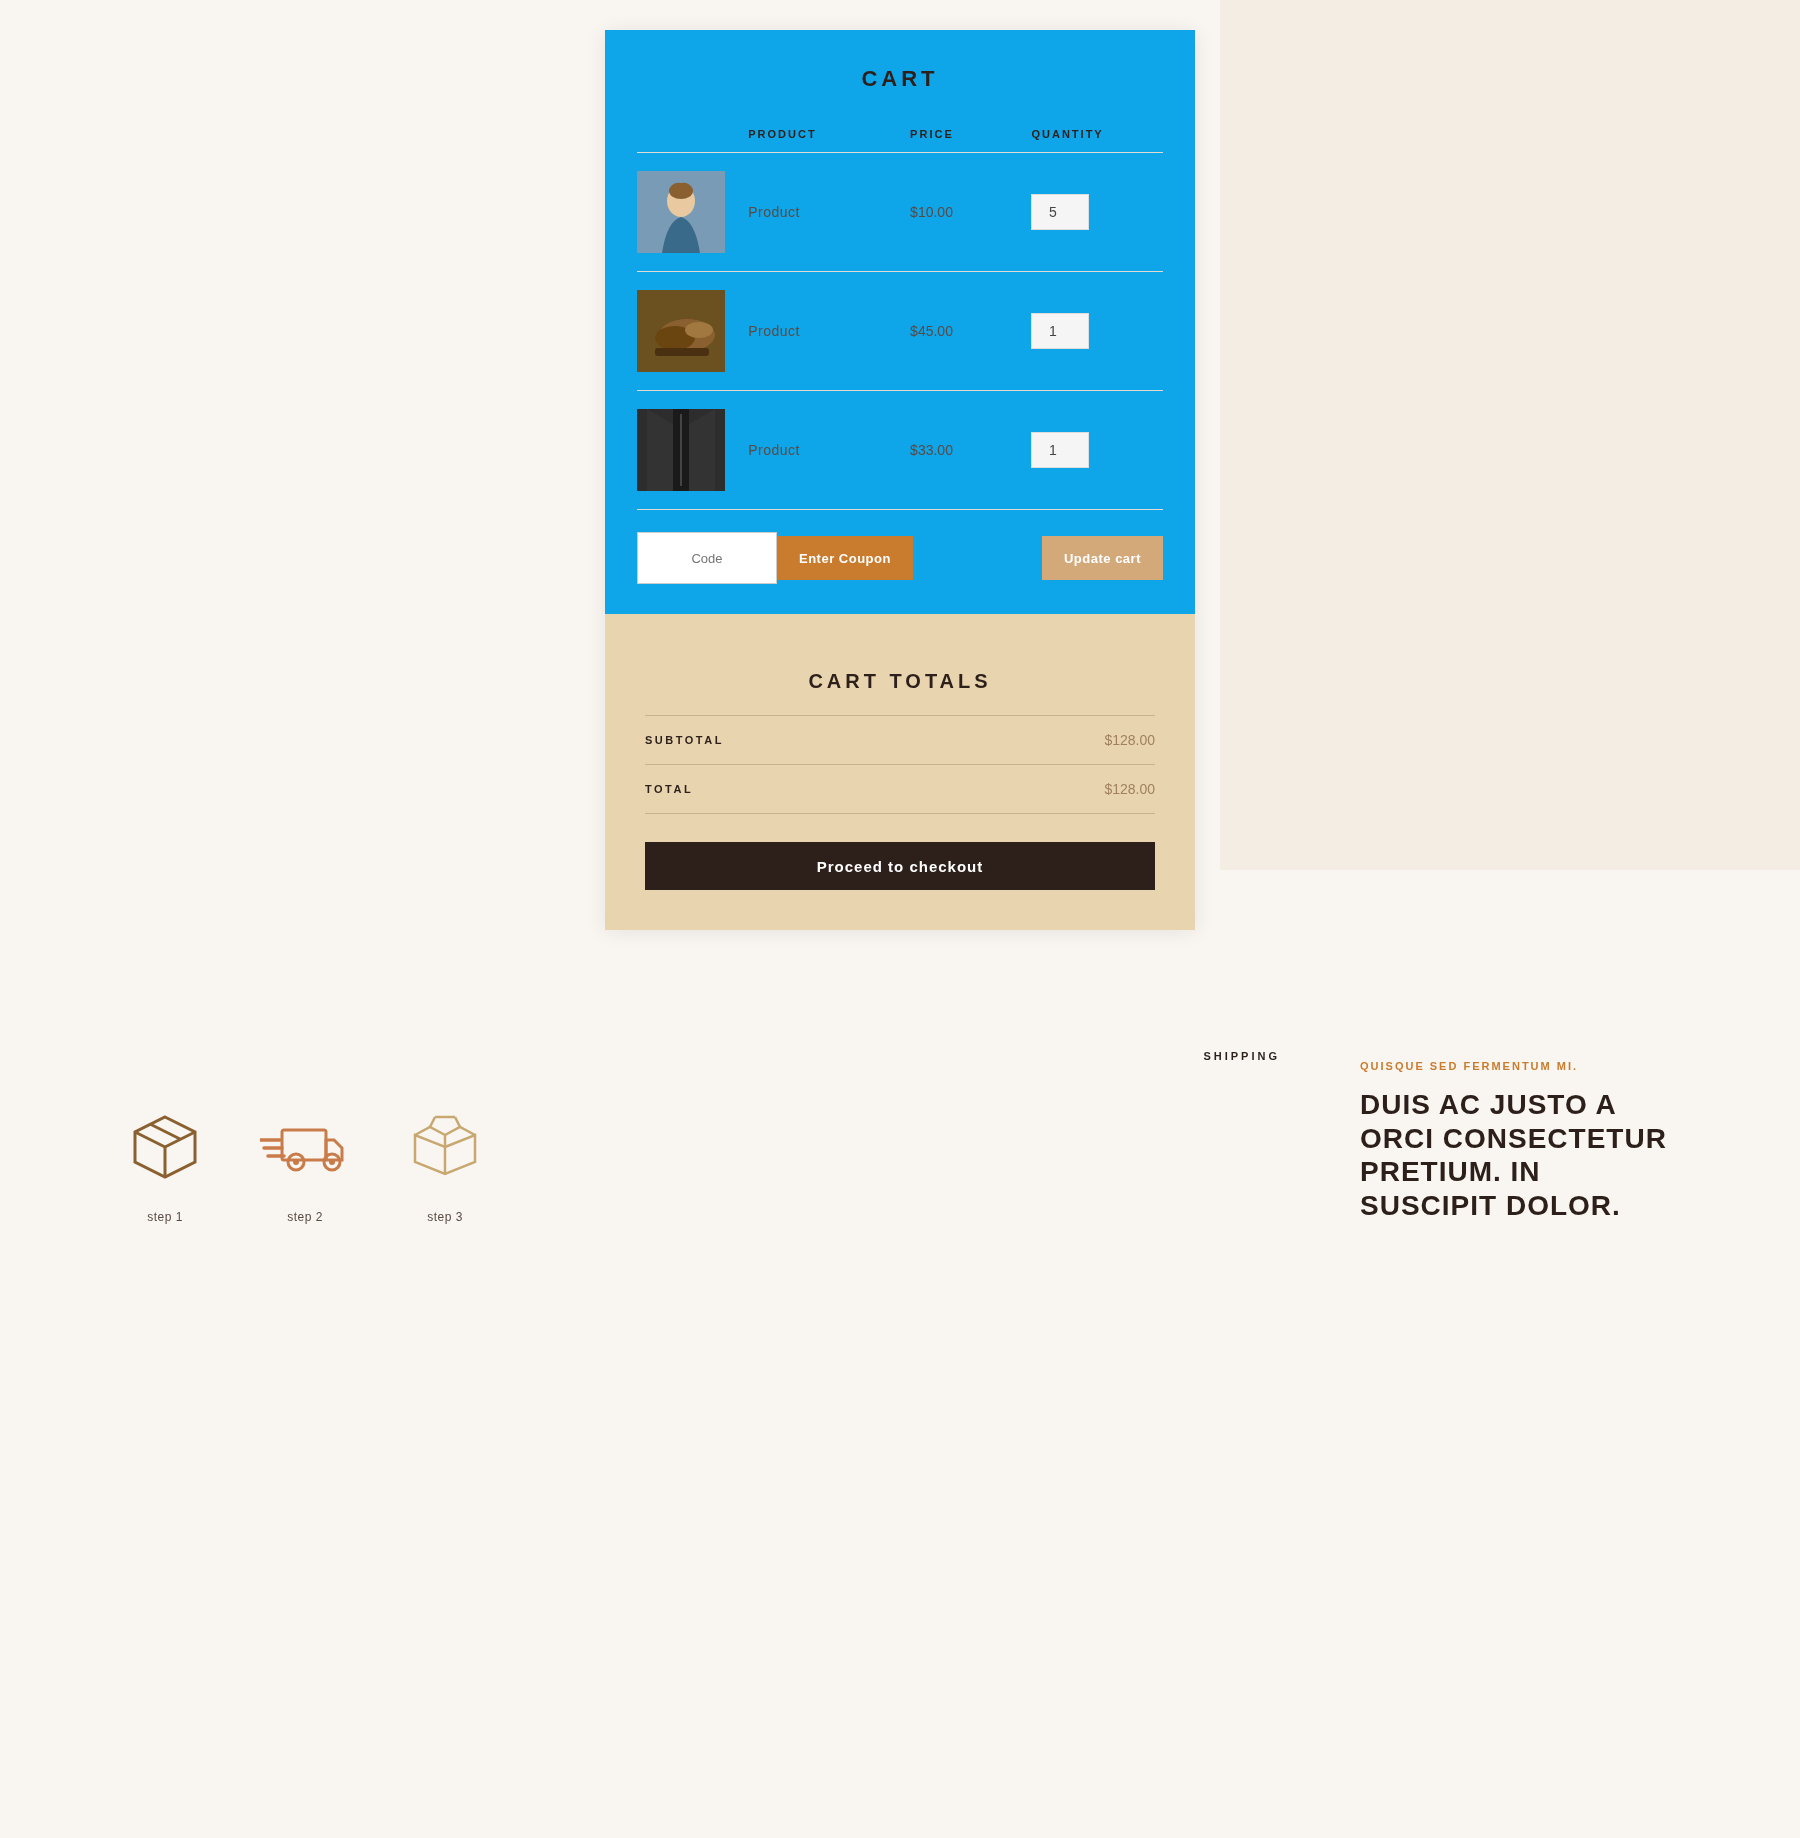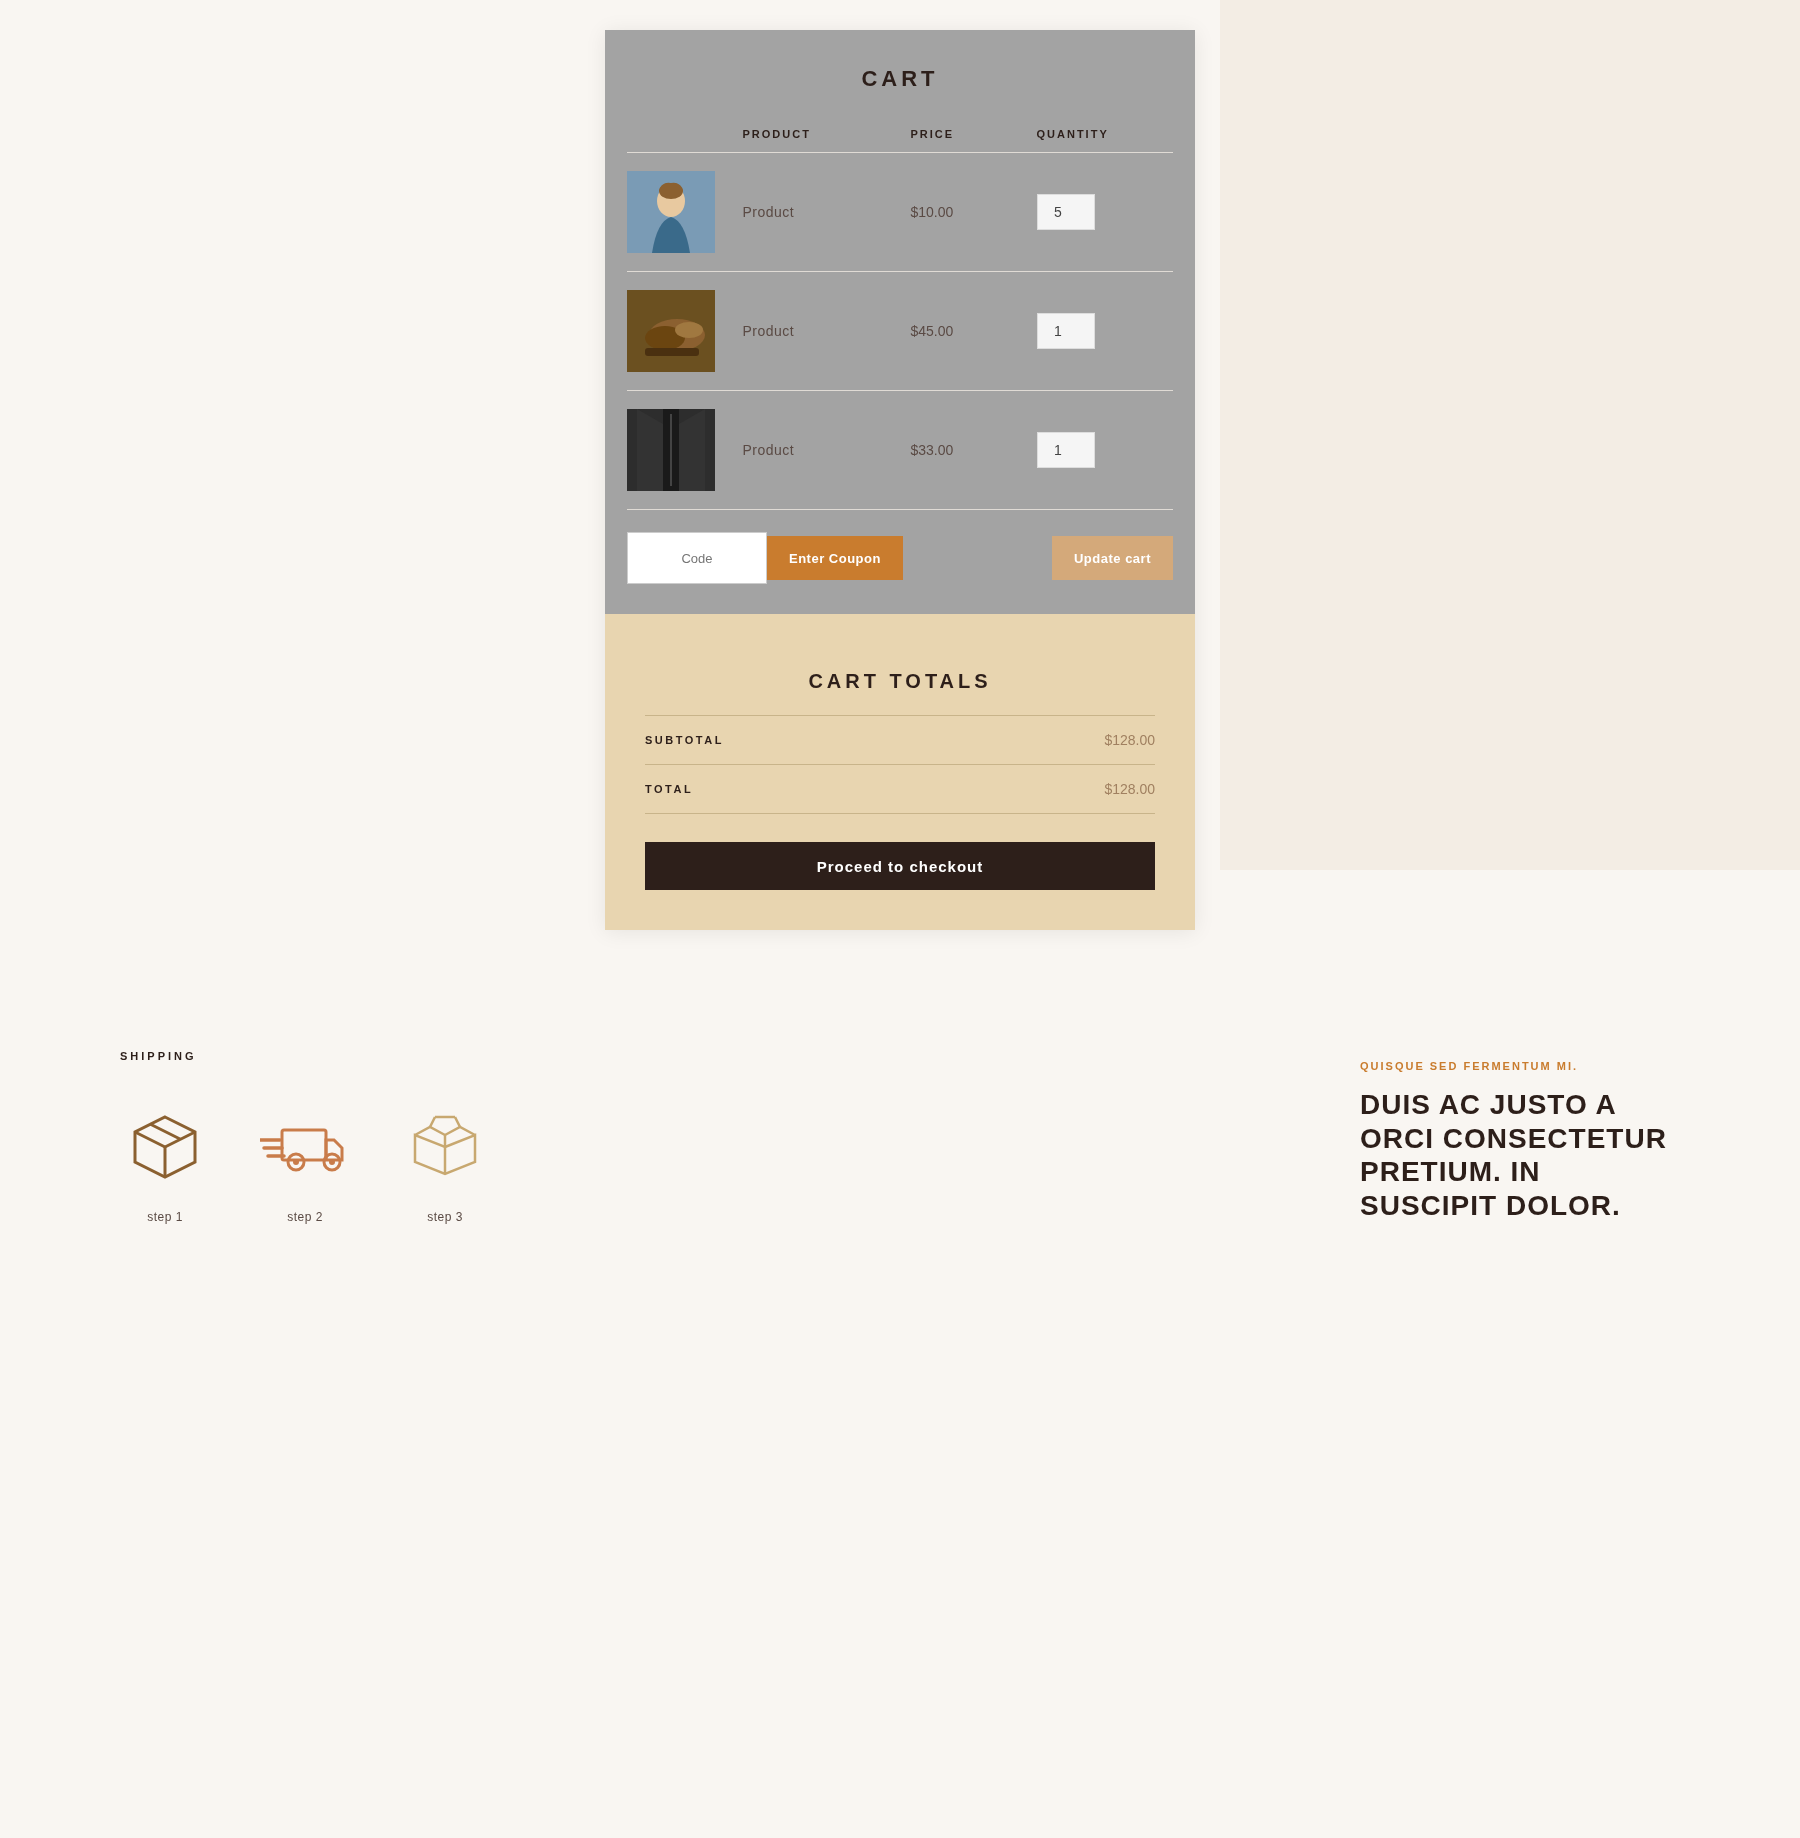--- a/index.html
+++ b/index.html
@@ -37,22 +37,22 @@
     }
 
     .cart-container {
       width: 590px;
       background: #fff;
       box-shadow: 0 2px 20px rgba(0,0,0,0.08);
     }
 
     
     .cart-header-section {
-      padding: 36px 22px 20px;
-      background: #a3a3a3;
+      padding: 36px 32px 20px;
+      background: #0ea5e9;
     }
 
     .cart-title {
       text-align: center;
       font-family: 'Arial', sans-serif;
       font-size: 22px;
       font-weight: 900;
       letter-spacing: 4px;
       color: #2d1f1a;
       text-transform: uppercase;
@@ -242,20 +242,21 @@
     
     .shipping-section {
       padding: 60px 120px 80px;
       display: flex;
       gap: 80px;
       align-items: flex-start;
     }
 
     .shipping-left {
       flex: 1;
+      text-align: right;
     }
 
     .shipping-title {
       font-family: 'Arial', sans-serif;
       font-size: 11px;
       font-weight: 800;
       letter-spacing: 3px;
       color: #2d1f1a;
       text-transform: uppercase;
       margin-bottom: 40px;

